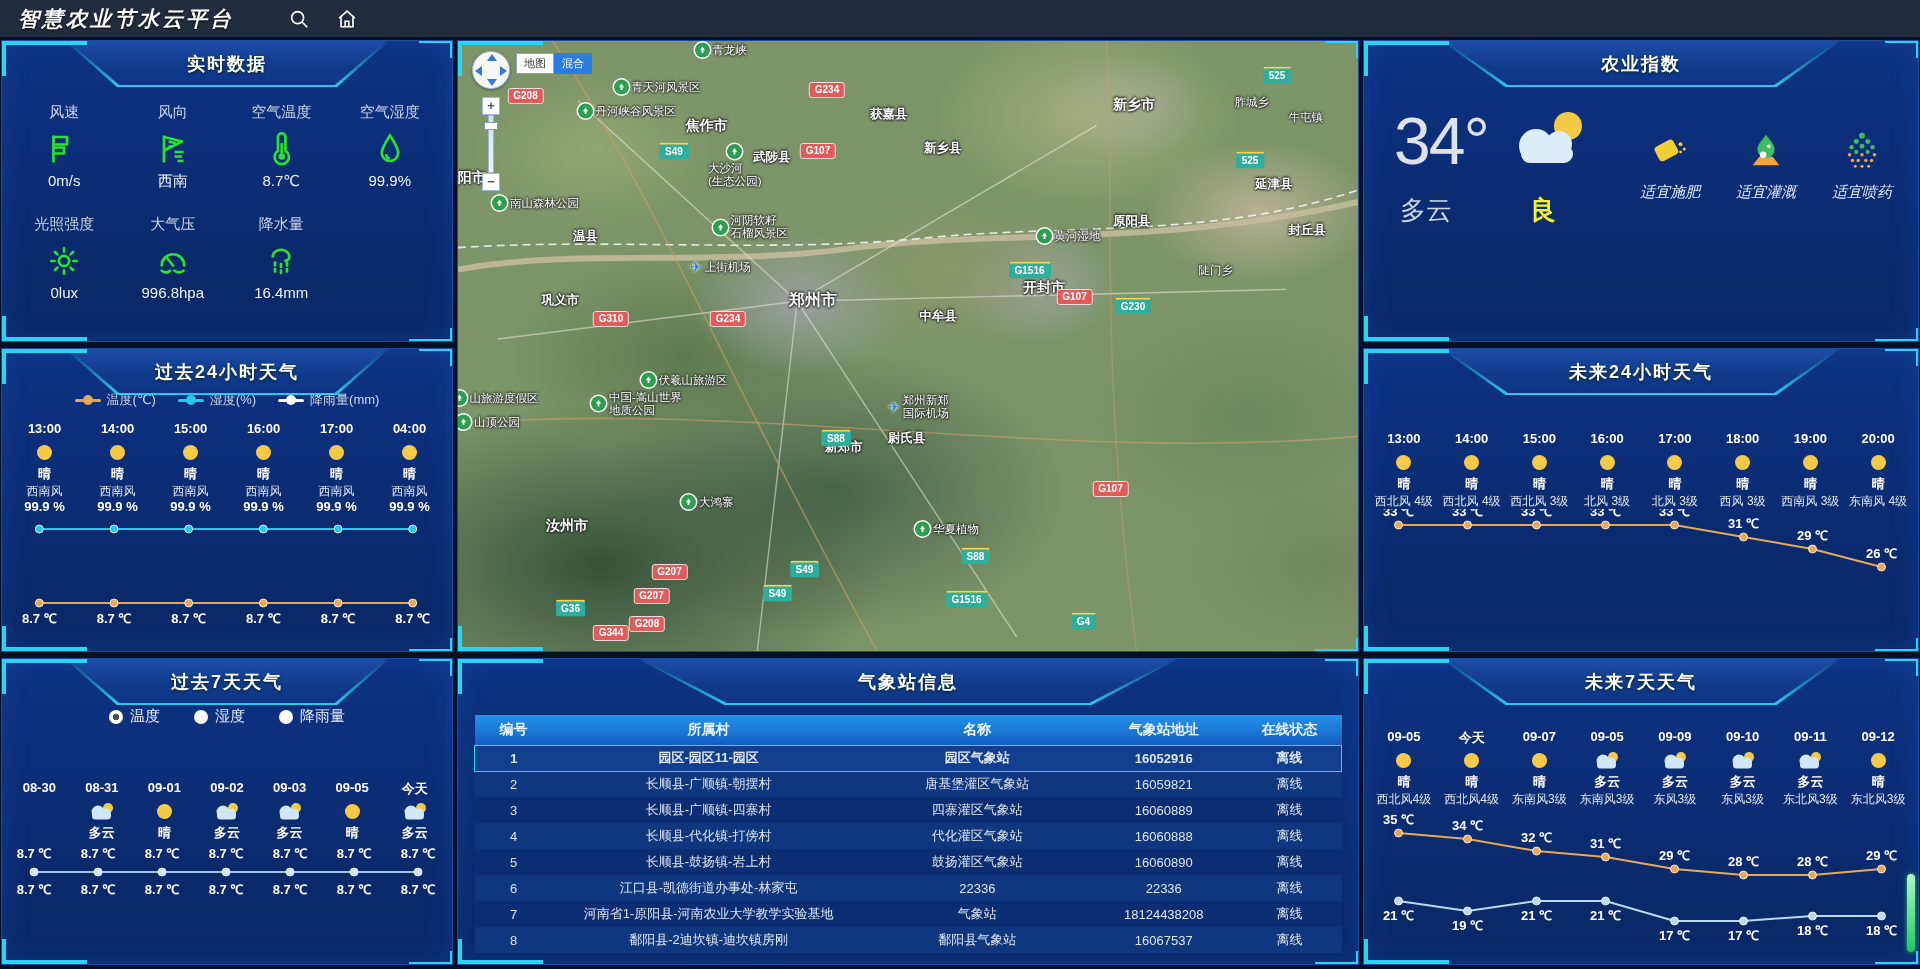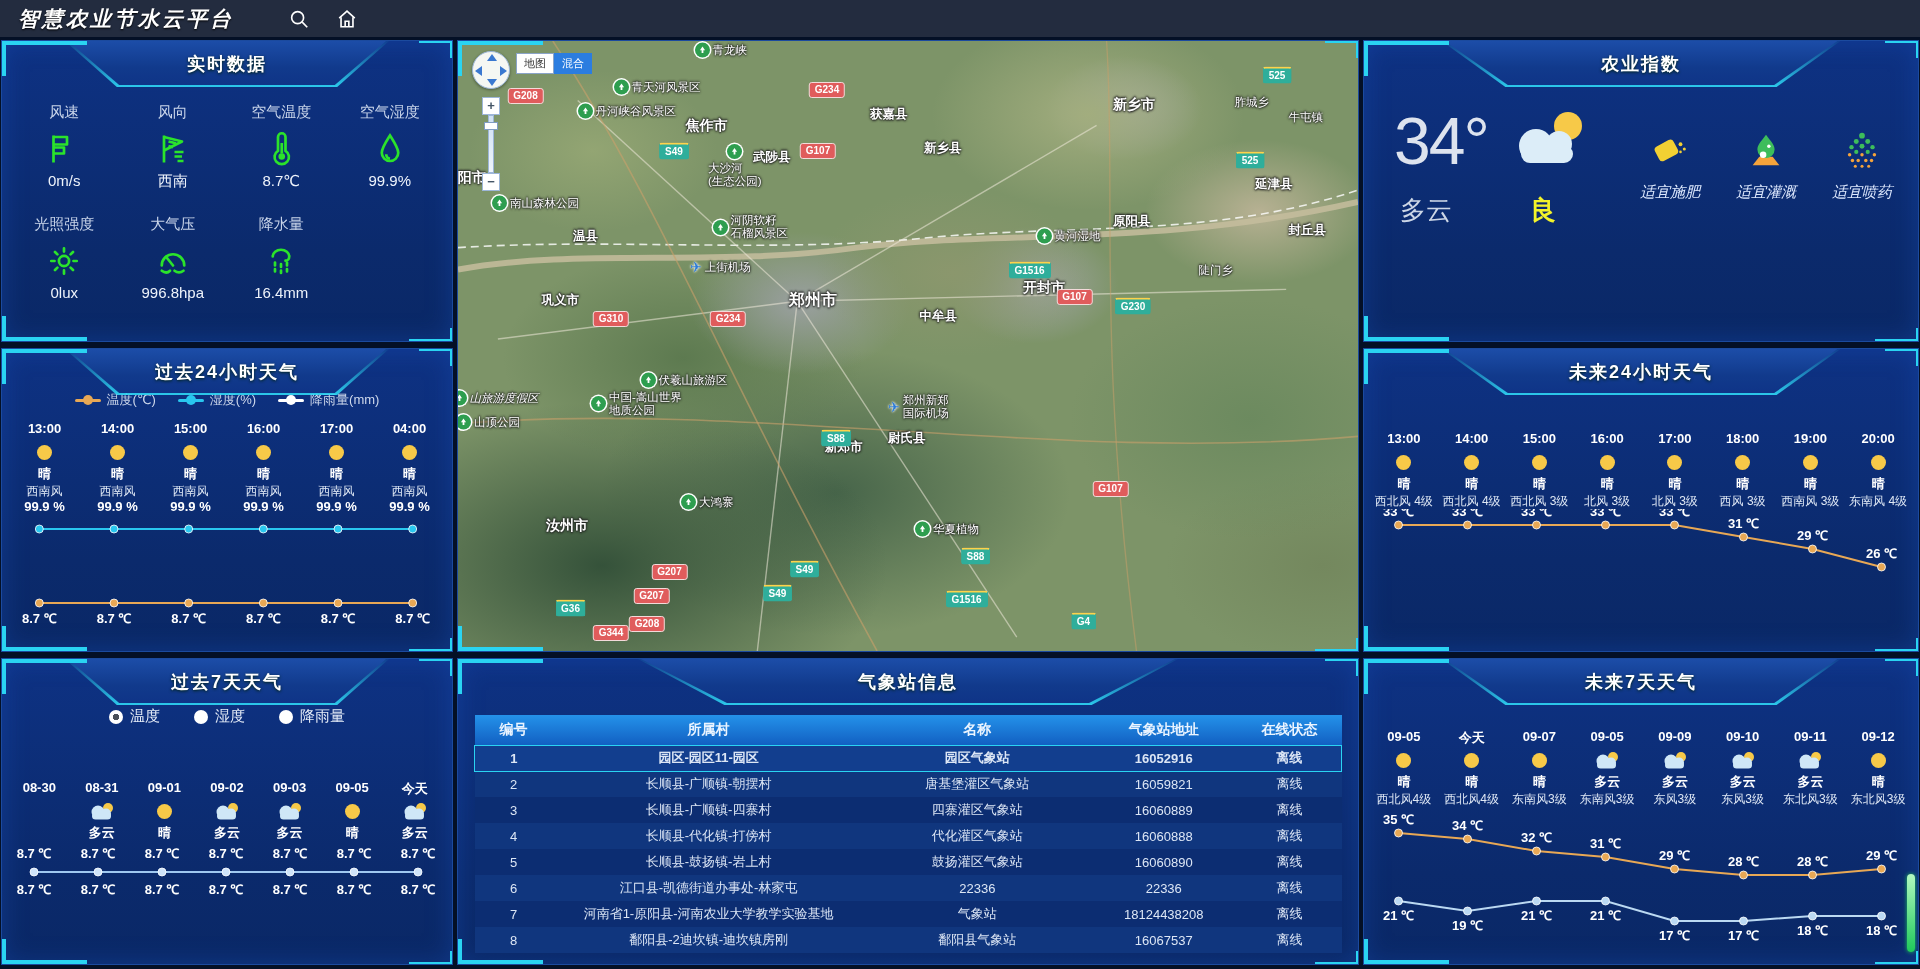--- a/index.html
+++ b/index.html
@@ -373,21 +373,21 @@
             <span>伏羲山旅游区</span>
           </span>
           <span class="m-label m-poi" style="left: 15%; top: 59.5%;">
             <span class="poi-ic">
               <svg viewBox="0 0 14 14">
                 <path d="M7 1.5 L11 7.5 H8.4 V11.5 H5.6 V7.5 H3 z" fill="#fff"></path>
               </svg>
             </span>
             <span>中国-嵩山世界<br>地质公园</span>
           </span>
-          <span class="m-label m-poi" style="left: -0.5%; top: 58.5%; font-style: italic;">
+          <span class="m-label m-poi" style="left: -0.5%; top: 58.5%;">
             <span class="poi-ic">
               <svg viewBox="0 0 14 14">
                 <path d="M7 1.5 L11 7.5 H8.4 V11.5 H5.6 V7.5 H3 z" fill="#fff"></path>
               </svg>
             </span>
             <span>山旅游度假区</span>
           </span>
           <span class="m-label m-poi" style="left: 0%; top: 62.5%;">
             <span class="poi-ic">
               <svg viewBox="0 0 14 14">

